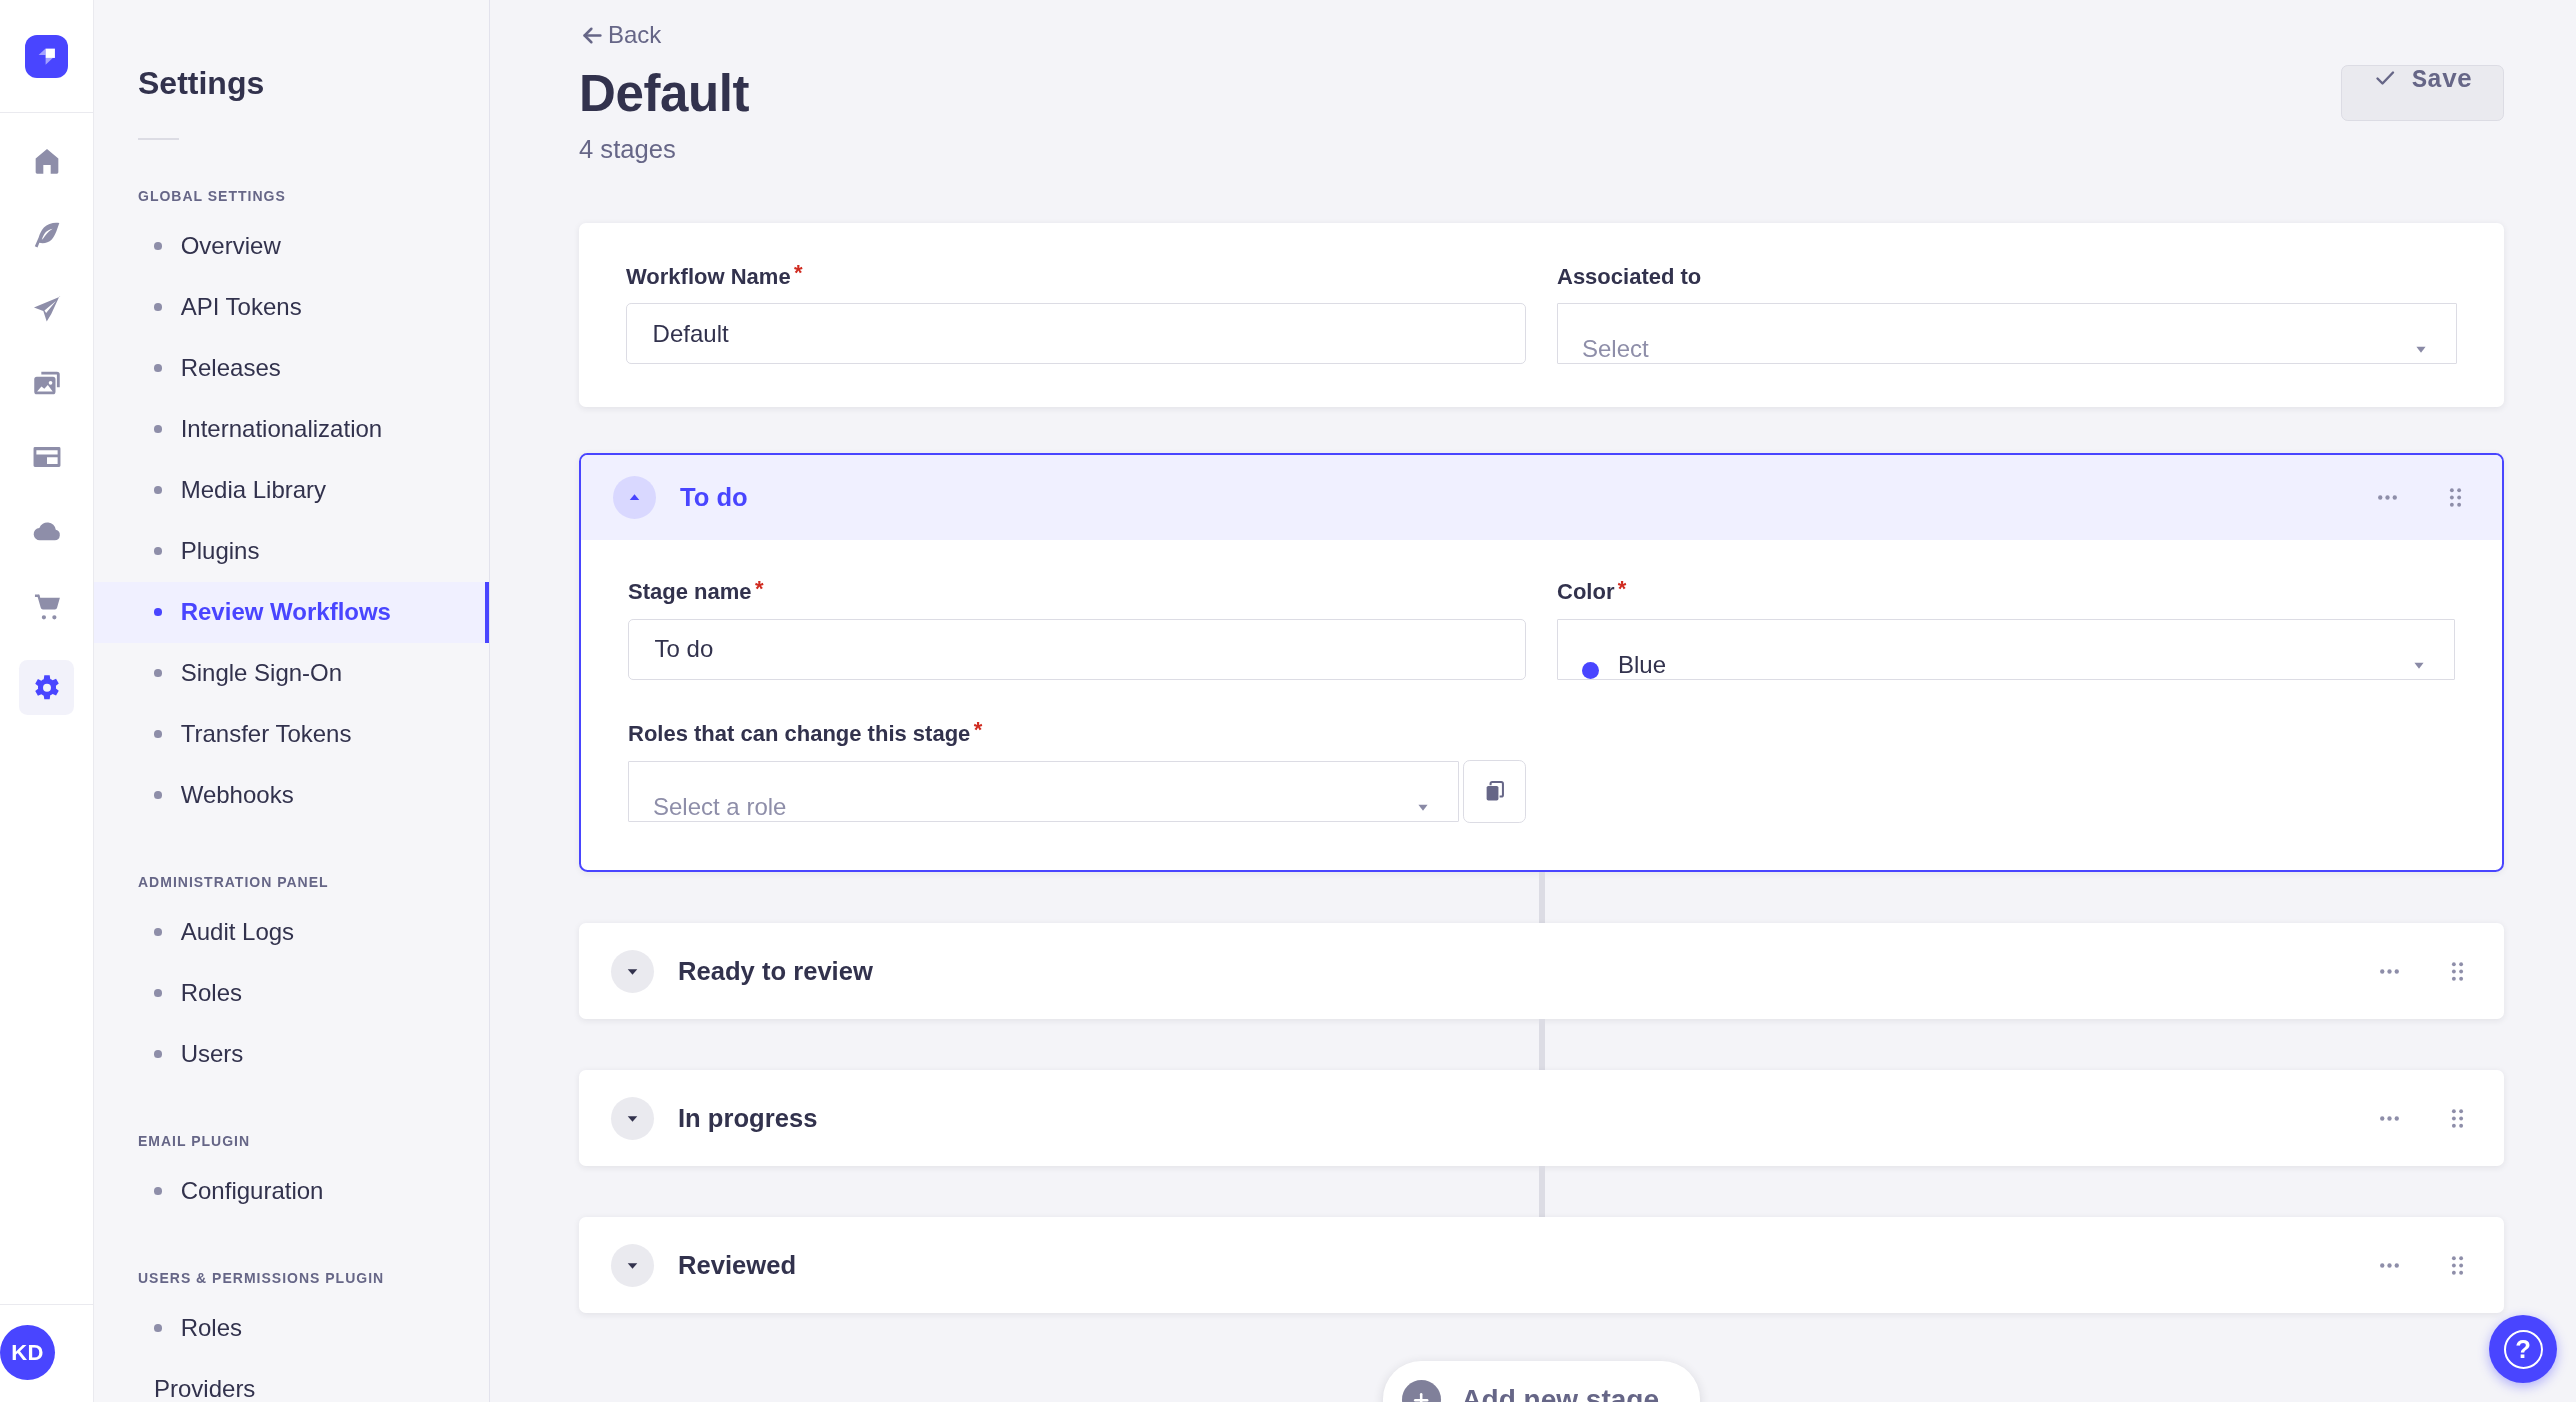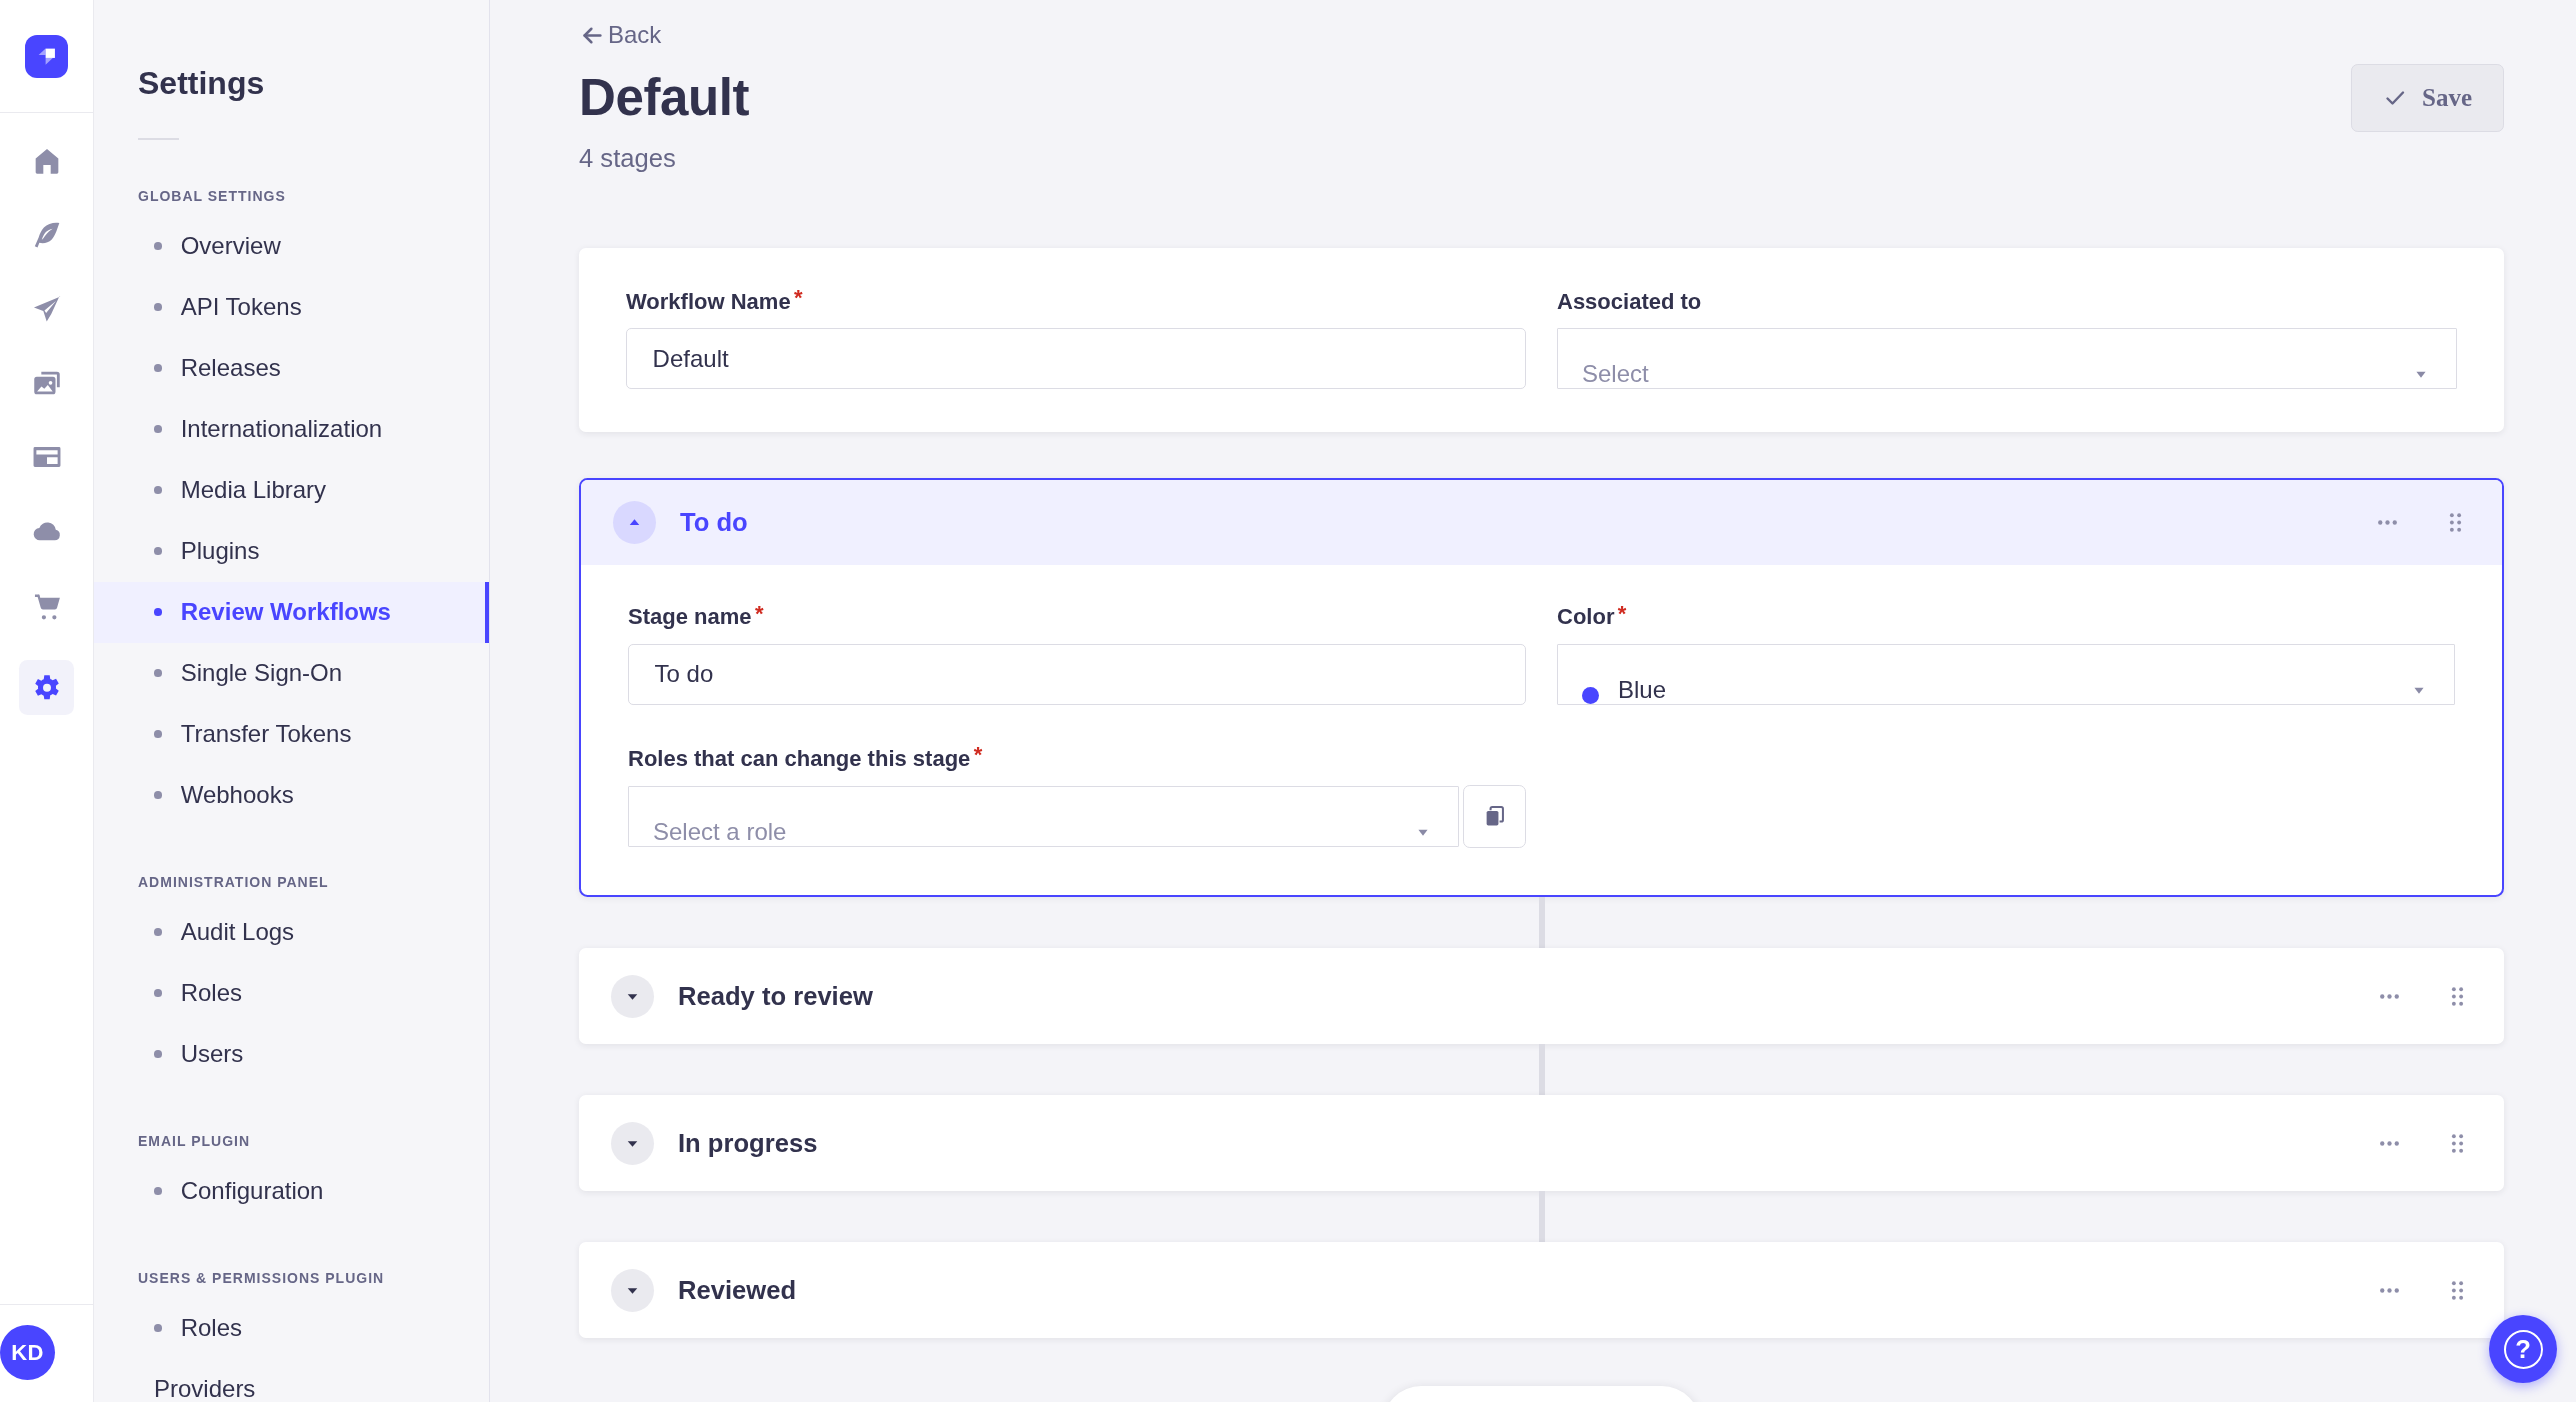--- a/index.html
+++ b/index.html
@@ -45,28 +45,28 @@
   .nav-item.active::after{content:""; position:absolute; right:0; top:0; bottom:0; width:4.3px; background:var(--primary);}
 
   
   .content{position:absolute; left:490px; right:0; top:0; bottom:0; background:var(--bg); overflow:hidden; z-index:1;}
   .container{width:1925px; margin-left:89px; padding-top:21px;}
   .back-btn{display:inline-flex; align-items:center; gap:2px; font-size:24px; color:var(--n600);
         background:none; border:none; cursor:pointer; font-family:Liberation Sans, sans-serif;}
   .back-btn svg{width:27px; height:27px; stroke:var(--n600);}
   .title-row{display:flex; align-items:center; justify-content:space-between; margin-top:12px;}
   .page-title{font-size:51px; font-weight:700; color:var(--n800); letter-spacing:-0.4px;}
-  .save-btn{display:inline-flex; align-items:center; gap:15.3px; height:68px; padding:0 31px;
+  .save-btn{display:inline-flex; gap:15.3px; height:56px; padding:0 31px;
         background:var(--n150); border:0.9px solid var(--n200); border-radius:6.8px;
-        color:var(--n600); font-size:25px; font-weight:600; cursor:pointer; font-family:Liberation Serif, serif;}
+        color:var(--n600); font-size:25px; font-weight:600; cursor:pointer; font-family:Liberation Mono, monospace;}
   .save-btn svg{width:24px; height:24px; stroke:var(--n600);}
   .subtitle{font-size:25.6px; color:var(--n600); margin-top:12px;}
 
   .card{background:var(--white); border-radius:6.8px; box-shadow:0 1.7px 6.8px rgba(33,33,52,.08);}
-  .form-card{margin-top:75px; padding:41px 47px 43px; display:grid; grid-template-columns:1fr 1fr; column-gap:31px;}
+  .form-card{margin-top:59px; padding:41px 47px 43px; display:grid; grid-template-columns:1fr 1fr; column-gap:31px;}
   .field-label{font-size:22px; font-weight:600; color:var(--n800); margin-bottom:13.6px; display:block;}
   .req{color:var(--danger); margin-left:3.4px; position:relative; top:-3.4px;}
   .text-input{width:100%; height:61px; border:0.9px solid var(--n200); border-radius:5.1px; background:var(--white);
         font-size:24px; color:var(--n800); padding:0 25.6px; font-family:inherit;}
   .select{width:100%; height:61px; border:0.9px solid var(--n200); border-radius:1px; background:var(--white);
         display:flex; align-items:flex-end; padding:0 24px; cursor:pointer;}
   .select .placeholder{font-size:24px; color:var(--n500);}
   .select .value{font-size:24px; color:var(--n800);}
   .select .caret{margin-left:auto;}
   .caret svg{width:22px; height:22px; fill:#8a8aa6;}

